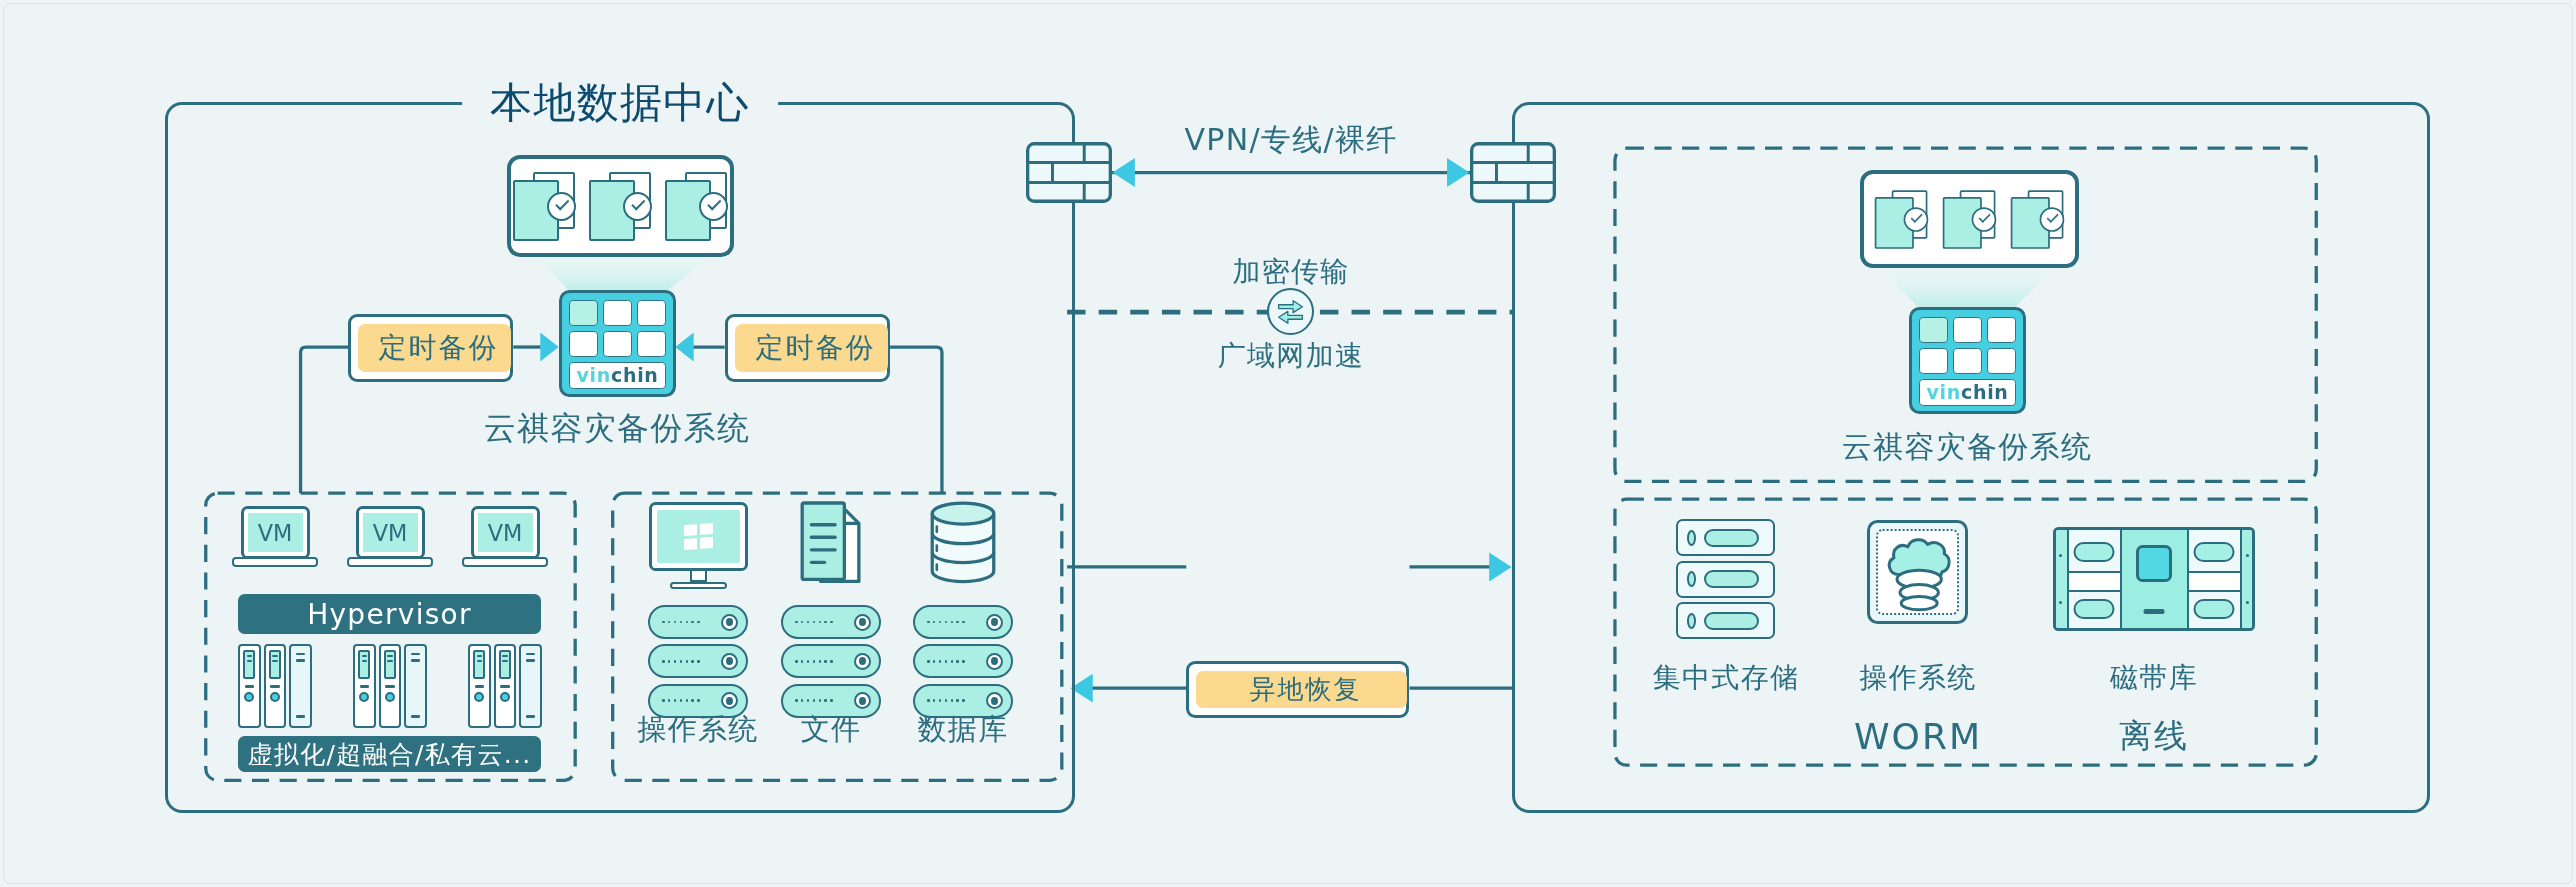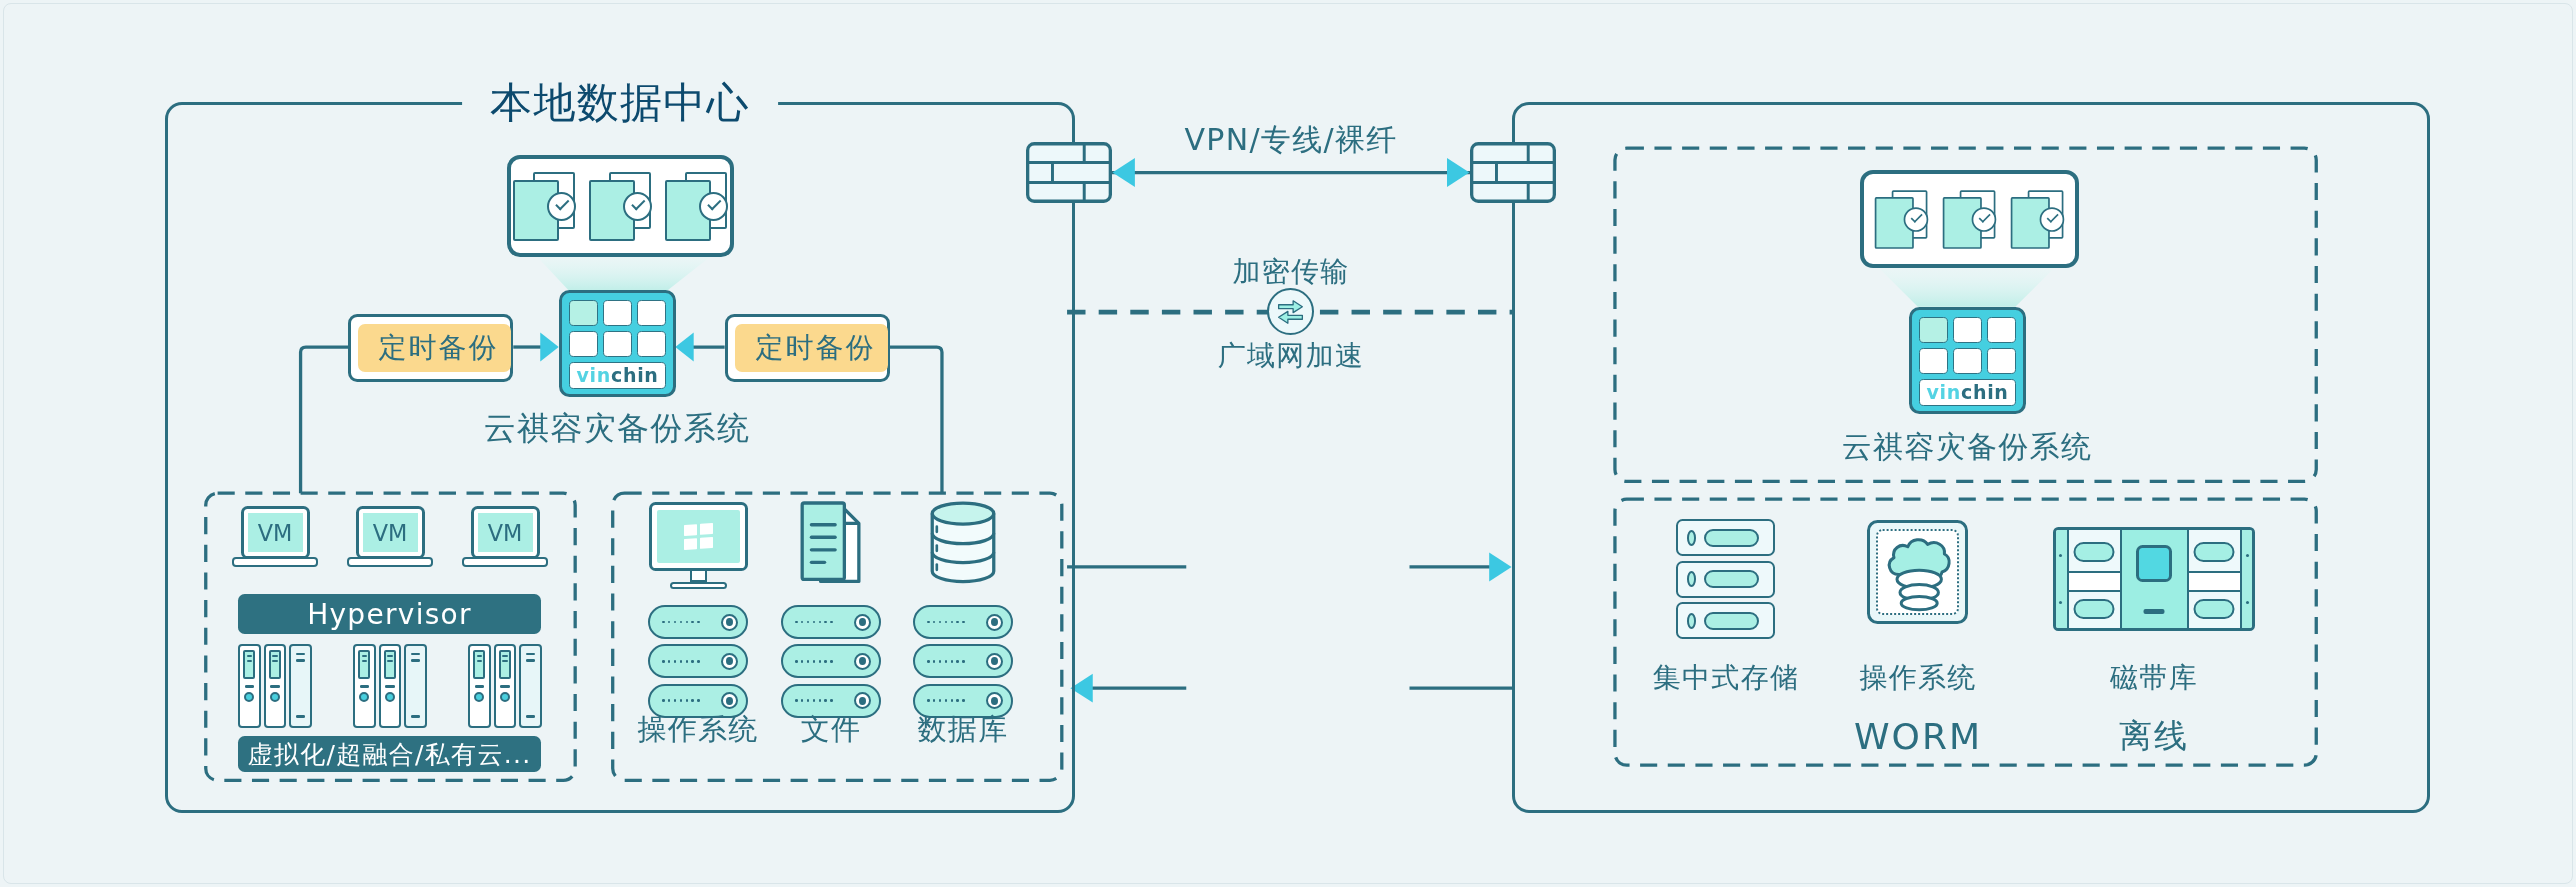--- a/index.html
+++ b/index.html
@@ -499,20 +499,23 @@
   <div class="link-label" style="left:1291px;top:140px;">VPN/专线/裸纤</div>
   <div class="link-label small" style="left:1291px;top:272px;text-align:center;">加密传输</div>
   <div class="link-label small" style="left:1291px;top:356px;">广域网加速</div>
   <div class="xfer" style="left:1267px;top:288px;">
     <svg width="29" height="28" viewBox="0 0 44 42">
       <polygon points="4,10 26,10 26,4 40,13 26,22 26,16 4,16" fill="#9ef0e4" stroke="#2c6e80" stroke-width="2" stroke-linejoin="round"></polygon>
       <polygon points="40,26 18,26 18,20 4,29 18,38 18,32 40,32" fill="#9ef0e4" stroke="#2c6e80" stroke-width="2" stroke-linejoin="round"></polygon>
     </svg>
   </div>
 
+  <div class="chip wide" style="left:1186px;top:661px;width:223px;height:57px;">
+    <div class="chip-fill">异地恢复</div>
+  </div>
 
   <div class="repo-box small" style="left:1860px;top:170px;width:211px;height:90px;gap:5.3px;">
     <div class="doc-icon">
         <div class="doc-back"></div>
         <div class="doc-front"></div>
         <div class="doc-check"></div>
       </div>
     <div class="doc-icon">
         <div class="doc-back"></div>
         <div class="doc-front"></div>

